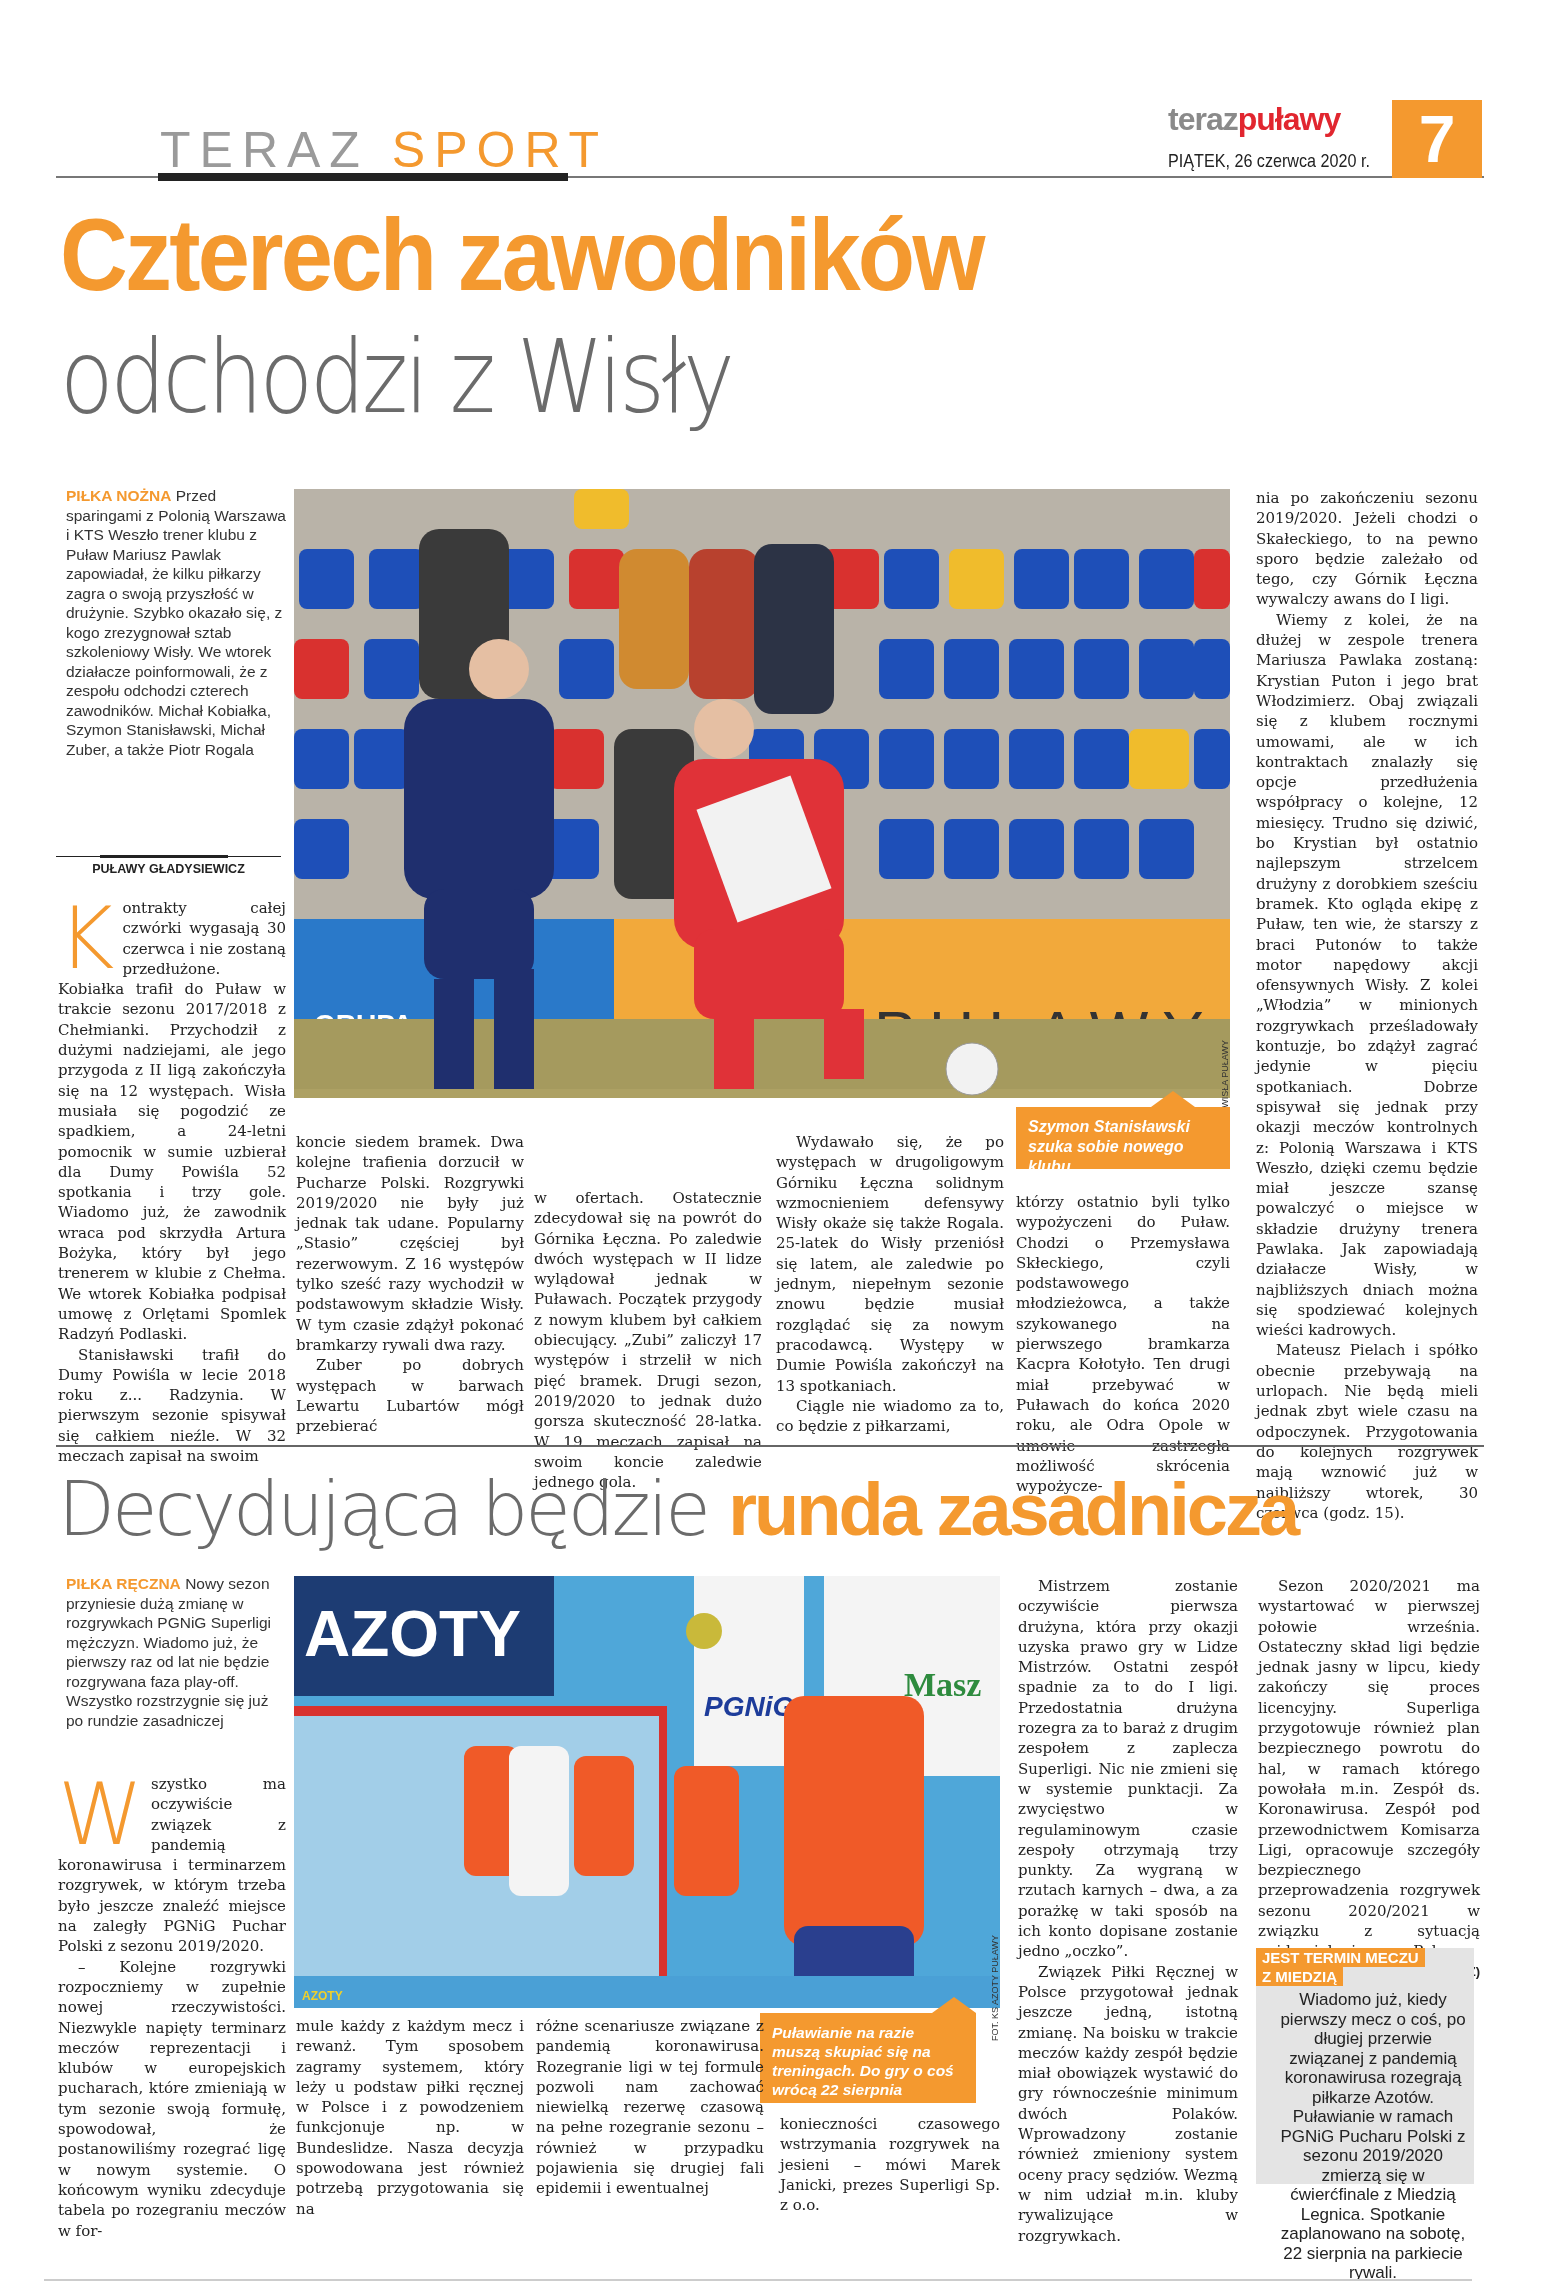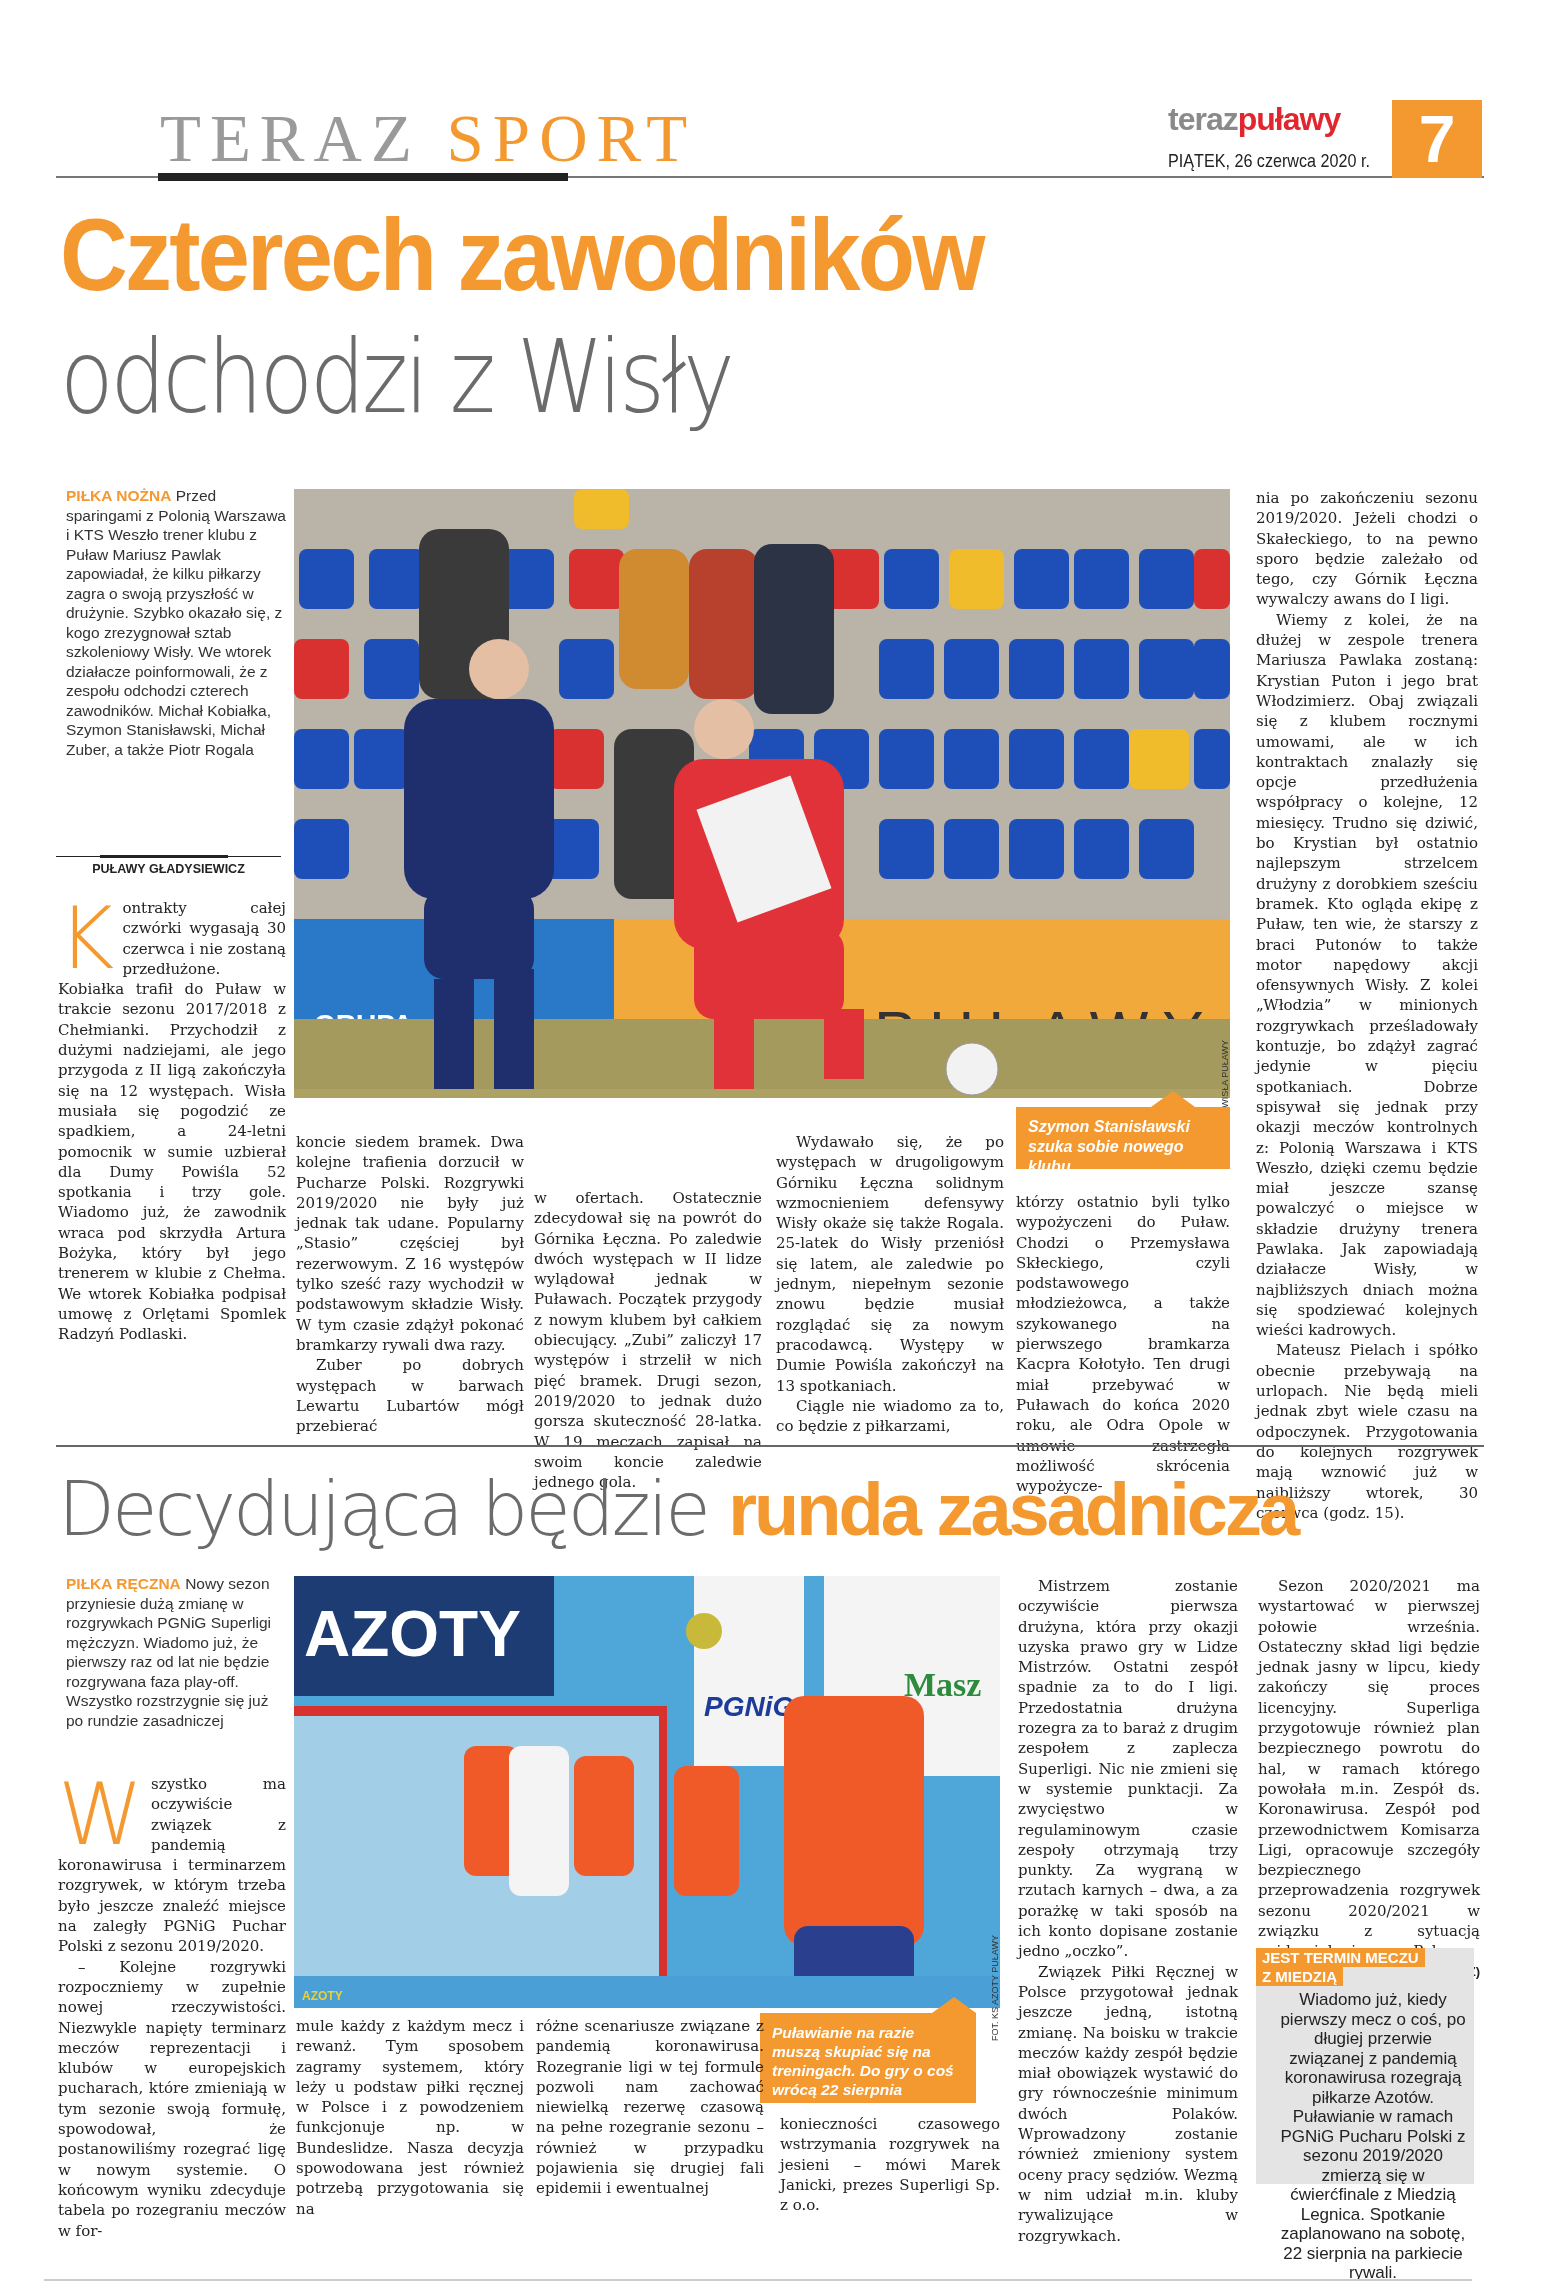--- a/index.html
+++ b/index.html
@@ -1,22 +1,22 @@
 <!DOCTYPE html>
 <html><head>
   <meta charset="utf-8">
   <style>
     html, body { margin: 0; padding: 0; background: #fff; }
     body { width: 1558px; height: 2281px; position: relative; overflow: hidden;
       font-family: "DejaVu Serif", serif; color: #222; }
     .abs { position: absolute; }
 
     
-    .section-title { left: 160px; top: 108px; font-family: Liberation Serif, serif;
-      font-size: 67px; letter-spacing: 9px; font-weight: 300; line-height: 60px; white-space: nowrap; }
+    .section-title { left: 160px; top: 120px; font-family: Liberation Sans, sans-serif;
+      font-size: 50px; letter-spacing: 9px; font-weight: 300; line-height: 60px; white-space: nowrap; }
     .section-title .w1 { color: #9a9a9a; }
     .section-title .w2 { color: #f4992f; }
     .rule-top { left: 56px; top: 176px; width: 1428px; height: 2px; background: #777; }
     .rule-top-bold { left: 158px; top: 173px; width: 410px; height: 8px; background: #222; }
     .brand { left: 1168px; top: 101px; font-family: "Liberation Sans", sans-serif; font-weight: bold;
       font-size: 32px; letter-spacing: -1px; line-height: 36px; }
     .brand .b1 { color: #8a8a8a; }
     .brand .b2 { color: #e1262f; }
     .brand-date { left: 1168px; top: 150px; font-family: "Liberation Sans", sans-serif; font-size: 19px;
       color: #222; transform: scaleX(0.85); transform-origin: left; white-space: nowrap; }
@@ -177,20 +177,21 @@
   </svg>
 </div>
 <div class="abs photo-credit" style="left:1220px; top:1040px;">FOT. KS WISŁA PUŁAWY</div>
 
 <div class="abs caption-notch" style="left:1151px; top:1091px;"></div>
 <div class="abs caption" style="left:1016px; top:1107px; width:214px; height:62px;">Szymon Stanisławski szuka sobie nowego klubu</div>
 
 <div class="abs col" style="left:58px; top:898px; width:228px;">
   <span class="dropcap">K</span>
   <p class="noindent">ontrakty całej czwórki wygasają 30 czerwca i nie zostaną przedłużone. Kobiałka trafił do Puław w trakcie sezonu 2017/2018 z Chełmianki. Przychodził z dużymi nadziejami, ale jego przygoda z II ligą zakończyła się na 12 występach. Wisła musiała się pogodzić ze spadkiem, a 24-letni pomocnik w sumie uzbierał dla Dumy Powiśla 52 spotkania i trzy gole. Wiadomo już, że zawodnik wraca pod skrzydła Artura Bożyka, który był jego trenerem w klubie z Chełma. We wtorek Kobiałka podpisał umowę z Orlętami Spomlek Radzyń Podlaski.</p>
+  <p>Stanisławski trafił do Dumy Powiśla w lecie 2018 roku z... Radzynia. W pierwszym sezonie spisywał się całkiem nieźle. W 32 meczach zapisał na swoim</p>
 </div>
 <div class="abs col" style="left:296px; top:1132px; width:228px;">
   <p class="noindent">koncie siedem bramek. Dwa kolejne trafienia dorzucił w Pucharze Polski. Rozgrywki 2019/2020 nie były już jednak tak udane. Popularny „Stasio” częściej był rezerwowym. Z 16 występów tylko sześć razy wychodził w podstawowym składzie Wisły. W tym czasie zdążył pokonać bramkarzy rywali dwa razy.</p>
   <p>Zuber po dobrych występach w barwach Lewartu Lubartów mógł przebierać</p>
 </div>
 <div class="abs col" style="left:534px; top:1160px; width:228px;margin-top:28px;">
   <p class="noindent">w ofertach. Ostatecznie zdecydował się na powrót do Górnika Łęczna. Po zaledwie dwóch występach w II lidze wylądował jednak w Puławach. Początek przygody z nowym klubem był całkiem obiecujący. „Zubi” zaliczył 17 występów i strzelił w nich pięć bramek. Drugi sezon, 2019/2020 to jednak dużo gorsza skuteczność 28-latka. W 19 meczach zapisał na swoim koncie zaledwie jednego gola.</p>
 </div>
 <div class="abs col" style="left:776px; top:1132px; width:228px;">
   <p>Wydawało się, że po występach w drugoligowym Górniku Łęczna solidnym wzmocnieniem defensywy Wisły okaże się także Rogala. 25-latek do Wisły przeniósł się latem, ale zaledwie po jednym, niepełnym sezonie znowu będzie musiał rozglądać się za nowym pracodawcą. Występy w Dumie Powiśla zakończył na 13 spotkaniach.</p>

